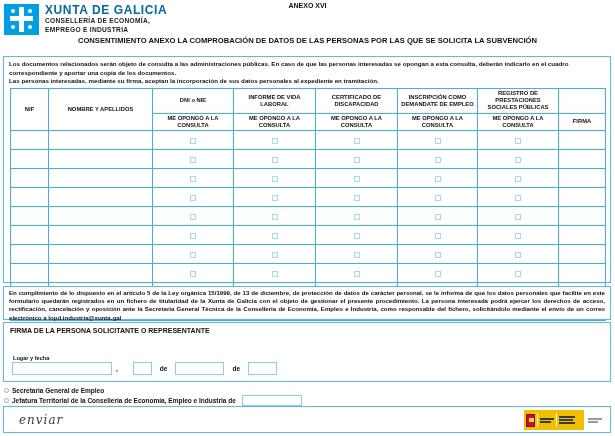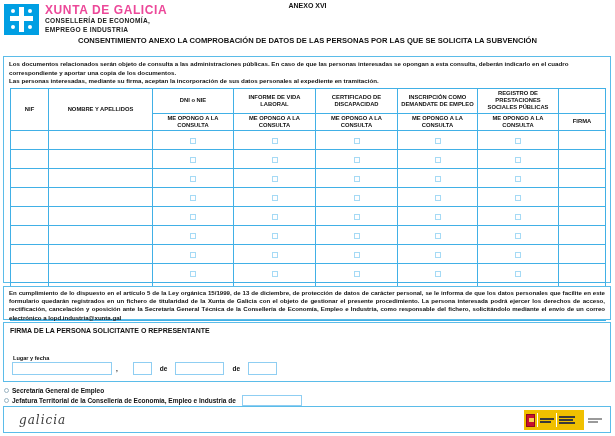--- a/index.html
+++ b/index.html
@@ -3,21 +3,21 @@
 <meta charset="utf-8">
 <style>
   * { box-sizing: border-box; }
   html,body { margin:0; padding:0; }
   body {
     width:615px; height:436px; position:relative; background:#fff;
     font-family:"Liberation Sans", sans-serif; color:#111; overflow:hidden;
   }
   
   .logo-box { position:absolute; left:4px; top:4px; width:35px; height:31px; background:#009fe3; }
-  .org-name { position:absolute; left:45px; top:3px; font-size:12px; font-weight:bold; letter-spacing:.6px; color:#ec4899; }
+  .org-name { position:absolute; left:45px; top:3px; font-size:12px; font-weight:bold; letter-spacing:.6px; color:#0369a1; }
   .dept { position:absolute; left:45px; top:17px; font-size:6.6px; font-weight:600; letter-spacing:.3px; line-height:1.3; color:#222; }
   .annex { position:absolute; left:0; top:2px; width:100%; text-align:center; font-size:7px; font-weight:bold; }
   .form-title { position:absolute; left:0; top:36px; width:100%; text-align:center; font-size:7.6px; font-weight:bold; }
   
   .bluebox { position:absolute; left:3px; width:608px; border:1px solid #5bbce9; background:#fff; }
   .box-consent { top:56px; height:227px; }
   .box-lopd { top:286px; height:34px; }
   .box-firma { top:322px; height:60px; }
   .box-footer { top:406px; height:27px; }
   .intro { padding:3px 5px 0 5px; font-size:6.2px; font-weight:600; line-height:1.4; }
@@ -257,21 +257,21 @@
     <span>Secretaría General de Empleo</span>
   </div>
   <div class="dest-row">
     <span class="radio"></span>
     <span>Jefatura Territorial de la Consellería de Economía, Empleo e Industria de</span>
     <input class="dest-input" type="text" value="" style="">
   </div>
 </div>
 
 <div class="bluebox box-footer">
-  <div class="brand">galicia</div>
+  <div class="brand">enviar</div>
   <div class="footer-logos">
     <div class="gov-logo">
       <span class="shield"></span>
       <span class="gov-divider"></span>
       <span class="txtbars">
         <i class="bar-w10"></i>
           <i class="bar-w8"></i>
       </span>
       <span class="gov-divider"></span>
       <span class="txtbars">

